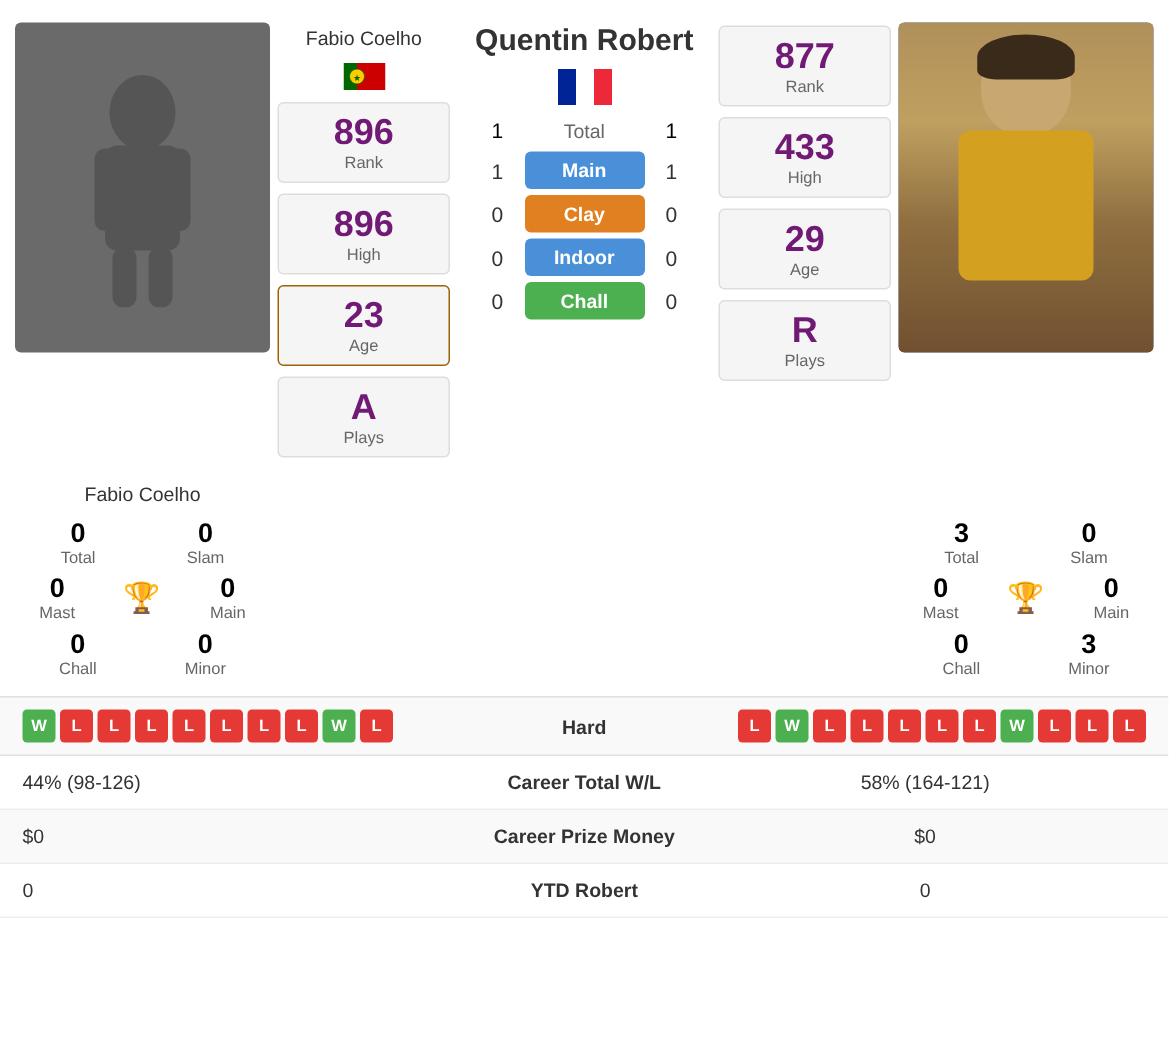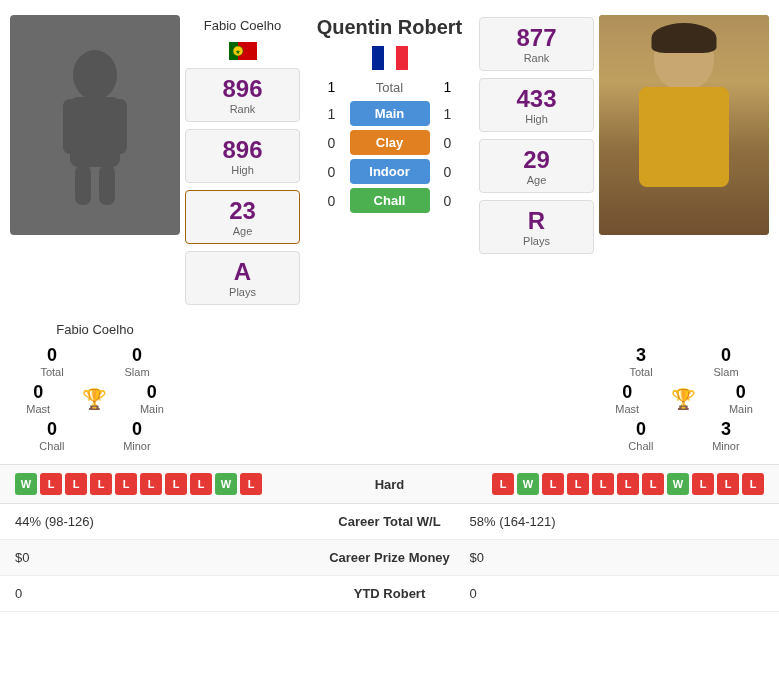--- a/index.html
+++ b/index.html
@@ -170,21 +170,21 @@
     }
     .stats-grid-center {
       min-width: 160px;
       text-align: center;
       font-size: 13px;
       font-weight: bold;
       color: #333;
     }
     .stats-grid-right {
       flex: 1;
-      text-align: left;
+      text-align: center;
       font-size: 13px;
       color: #333;
     }
     
     .stat-num {
       font-size: 24px;
       font-weight: bold;
       color: #701a75;
     }
     .stat-lbl {

